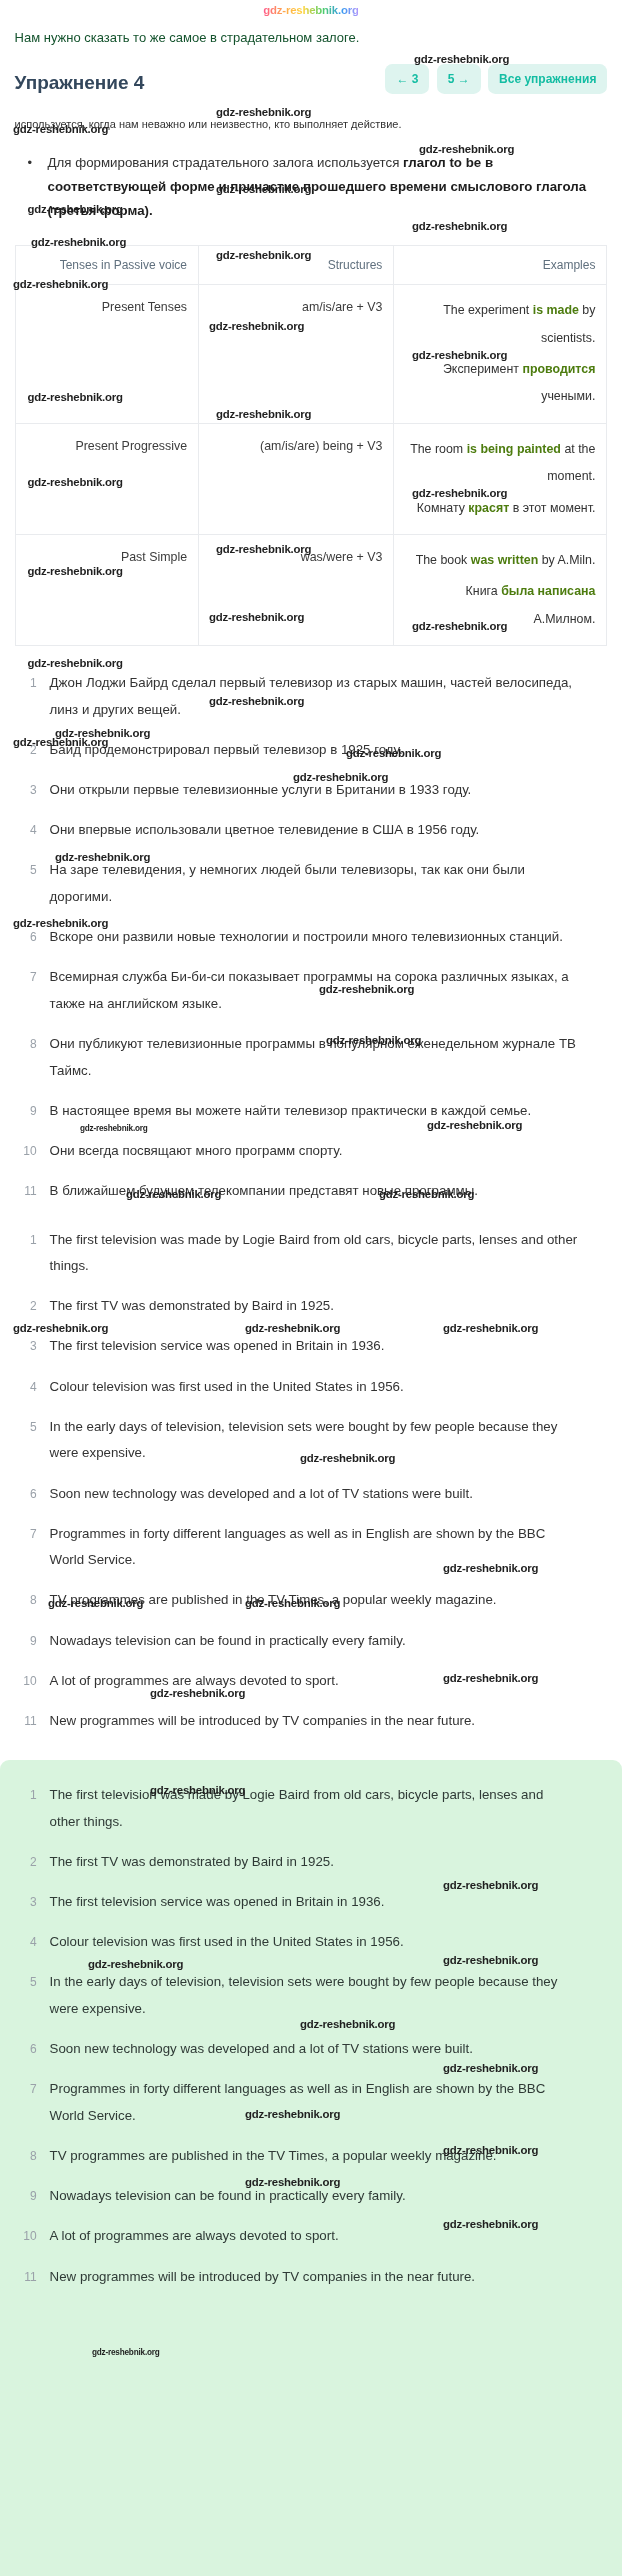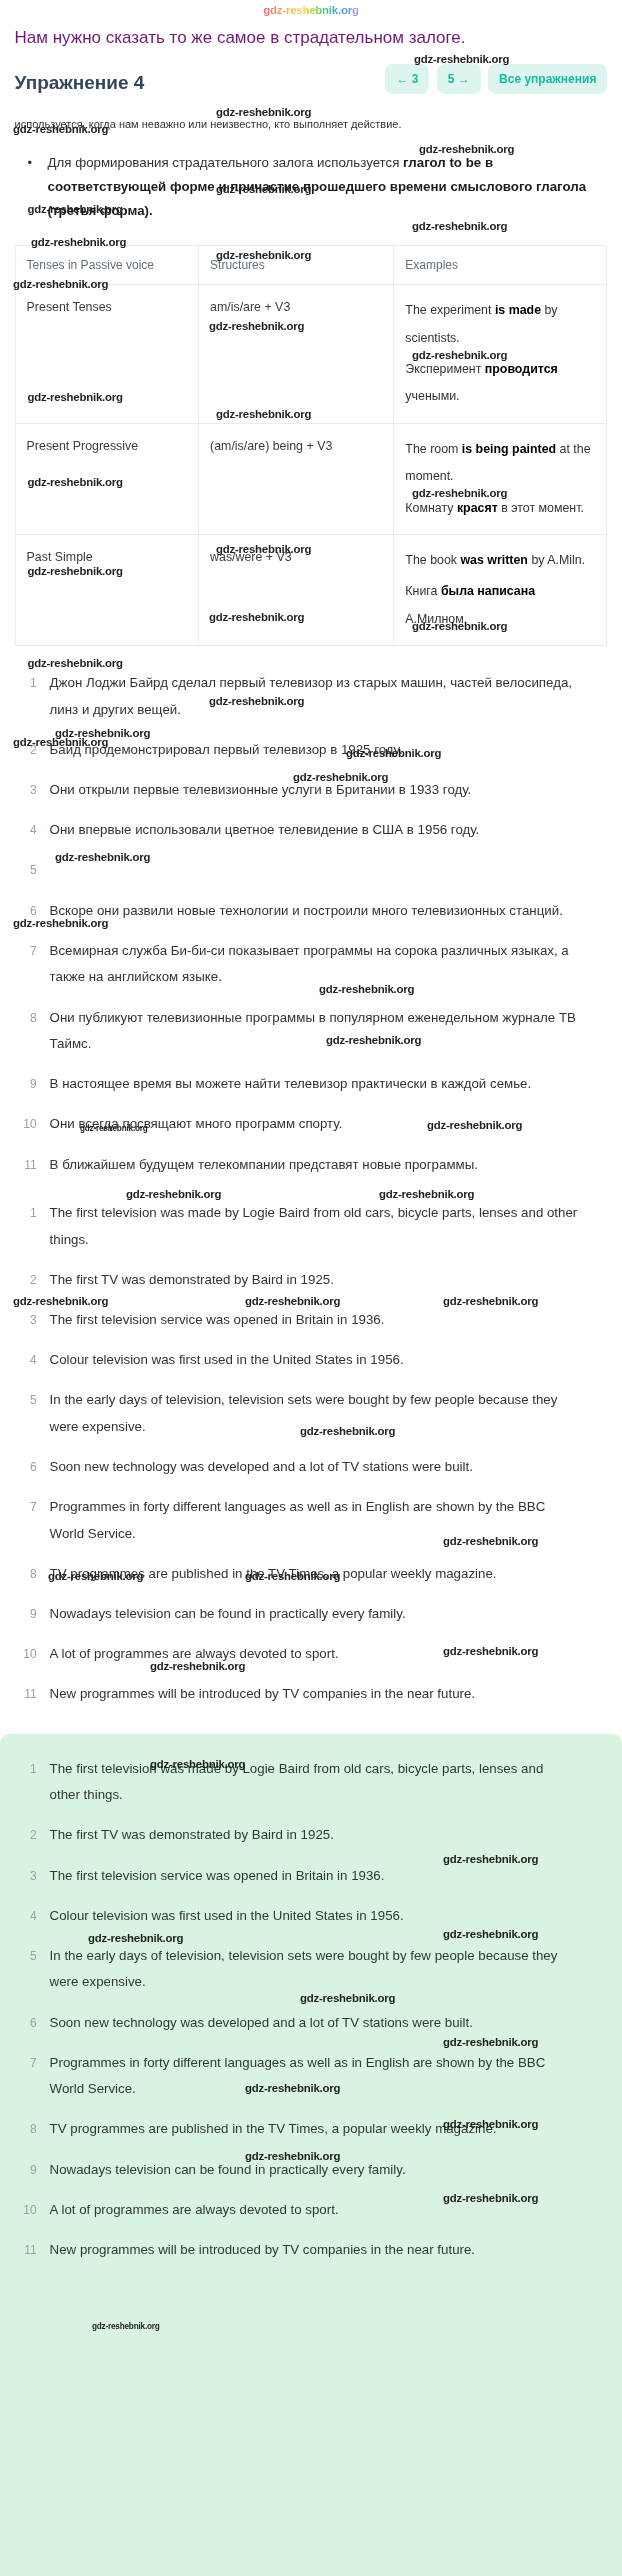--- a/index.html
+++ b/index.html
@@ -14,41 +14,41 @@
       white-space:nowrap;pointer-events:none;z-index:3}
   .wm.sm{font-size:8.2px}
   .wm-color{color:#f0648c}
   @supports ((-webkit-background-clip:text) or (background-clip:text)){
     .wm-color{background:linear-gradient(90deg,#ff5a8a 0%,#ffa94d 22%,#ffd43b 42%,#51cf66 62%,#339af0 82%,#b197fc 100%);
       -webkit-background-clip:text;background-clip:text;color:transparent}
   }
 
   
   .top{padding:27.5px 14.6px 5.5px}
-  .intro{font-size:17px;line-height:20px;margin-bottom:16.5px;color:#701a75}
+  .intro{font-size:13px;line-height:20px;margin-bottom:16.5px;color:#14532d}
   .exheader{display:flex;align-items:flex-end;justify-content:space-between;margin-bottom:18.3px}
   .extitle{font-size:19px;font-weight:700;color:#33475c}
   .navbtns{display:flex;gap:7.3px;align-items:center}
   .pill{border:none;cursor:pointer;background:#def4ef;color:#14bda3;font-family:inherit;
         font-size:12px;font-weight:700;padding:8.2px 11px;border-radius:7.3px;white-space:nowrap}
   .expl{font-size:11px;line-height:22px;margin-bottom:16.5px}
   .bullet-row{display:flex;padding-left:13px}
   .dot{width:20px;min-width:20px;font-size:13px;line-height:24px;color:#333}
   .bullet-text{font-size:13.3px;line-height:24px;max-width:549px}
   .bullet-text strong{color:#1d1d1d}
 
   
   .tablewrap{padding:0 14.6px;margin:16.5px 0 24px}
   table.ptable{width:100%;border-collapse:collapse}
-  .ptable th,.ptable td{border:0.9px solid #e9ebee;text-align:left;vertical-align:top;padding:12px 11px}
+  .ptable th,.ptable td{border:0.9px solid #e9ebee;text-align:right;vertical-align:top;padding:12px 11px}
   .ptable th{font-size:12px;font-weight:400;color:#60707e}
   .ptable td{font-size:12.4px;color:#3c3c3c;line-height:20px}
   td.excell{line-height:27.5px}
   .ex-line{font-size:12.4px;line-height:27.5px;color:#333}
-  .ex-line strong{color:#000000}
+  .ex-line strong{color:#4d7c0f}
   .ex-en{margin-bottom:3.7px}
 
   
   .listwrap{padding:0 14.6px;margin-bottom:22px}
   .numlist{list-style:none;display:flex;flex-direction:column;gap:13.7px}
   .numlist li{display:flex;align-items:flex-start}
   .inum{min-width:22px;text-align:right;margin-right:13px;color:#9aa1a9;font-size:12px;line-height:26.5px}
   .itext{font-size:13.3px;line-height:26.5px;max-width:531px;color:#333}
 
   
@@ -177,20 +177,21 @@
         <li>
         <span class="inum">3</span>
         <p class="itext">Они открыли первые телевизионные услуги в Британии в 1933 году.</p>
       </li>
         <li>
         <span class="inum">4</span>
         <p class="itext">Они впервые использовали цветное телевидение в США в 1956 году.</p>
       </li>
         <li>
         <span class="inum">5</span>
+        <p class="itext">На заре телевидения, у немногих людей были телевизоры, так как они были дорогими.</p>
       </li>
         <li>
         <span class="inum">6</span>
         <p class="itext">Вскоре они развили новые технологии и построили много телевизионных станций.</p>
       </li>
         <li>
         <span class="inum">7</span>
         <p class="itext">Всемирная служба Би-би-си показывает программы на сорока различных языках, а также на английском языке.</p>
       </li>
         <li>

